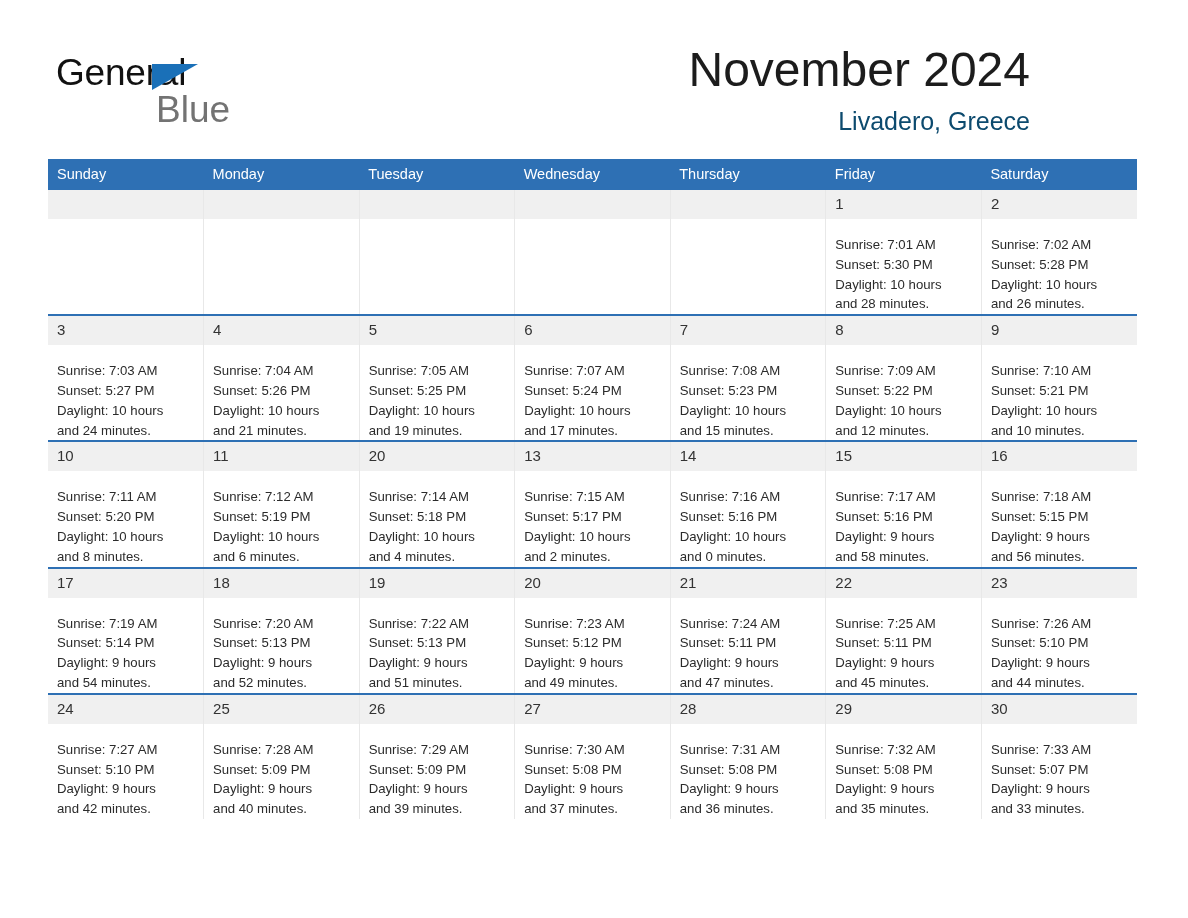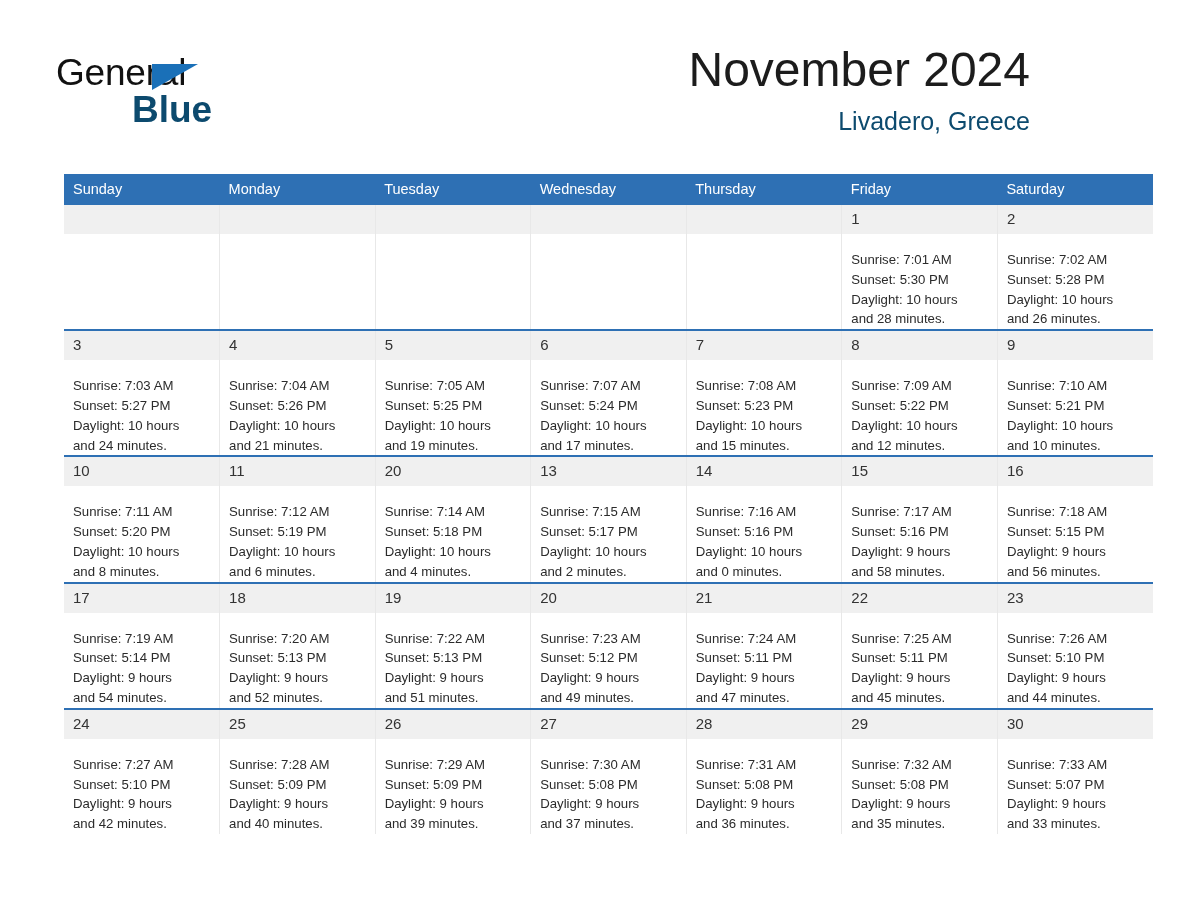--- a/index.html
+++ b/index.html
@@ -50,28 +50,27 @@
   .brand-tri {
     position: absolute;
     left: 96px;
     top: 12px;
     width: 0;
     height: 0;
     border-left: 46px solid #1a70b8;
     border-bottom: 26px solid transparent;
   }
   .brand-line2 {
-    margin-left: 76px;
+    margin-left: 100px;
     margin-top: -4px;
     height: 40px;
     line-height: 40px;
     font-size: 37px;
-    color: #0c4a6e;
+    color: #737373;
     white-space: nowrap;
-    font-weight: bold;
   }
 
   .titles {
     position: absolute;
     right: 0;
     top: 0;
     text-align: right;
   }
   .month-title {
     font-size: 48px;
@@ -86,26 +85,25 @@
     font-size: 25px;
     line-height: 30px;
     color: #0c4a6e;
     font-weight: normal;
     white-space: nowrap;
   }
 
   
   .calendar {
     position: absolute;
-    left: 64px;
+    left: 48px;
     top: 159px;
     width: 1089px;
     border-collapse: collapse;
     table-layout: fixed;
-    margin-top: 15px;
   }
 
   .calendar th {
     background: #2e70b4;
     color: #ffffff;
     font-weight: normal;
     font-size: 14.5px;
     text-align: left;
     padding: 7px 0 8px 9px;
     height: 16px;

